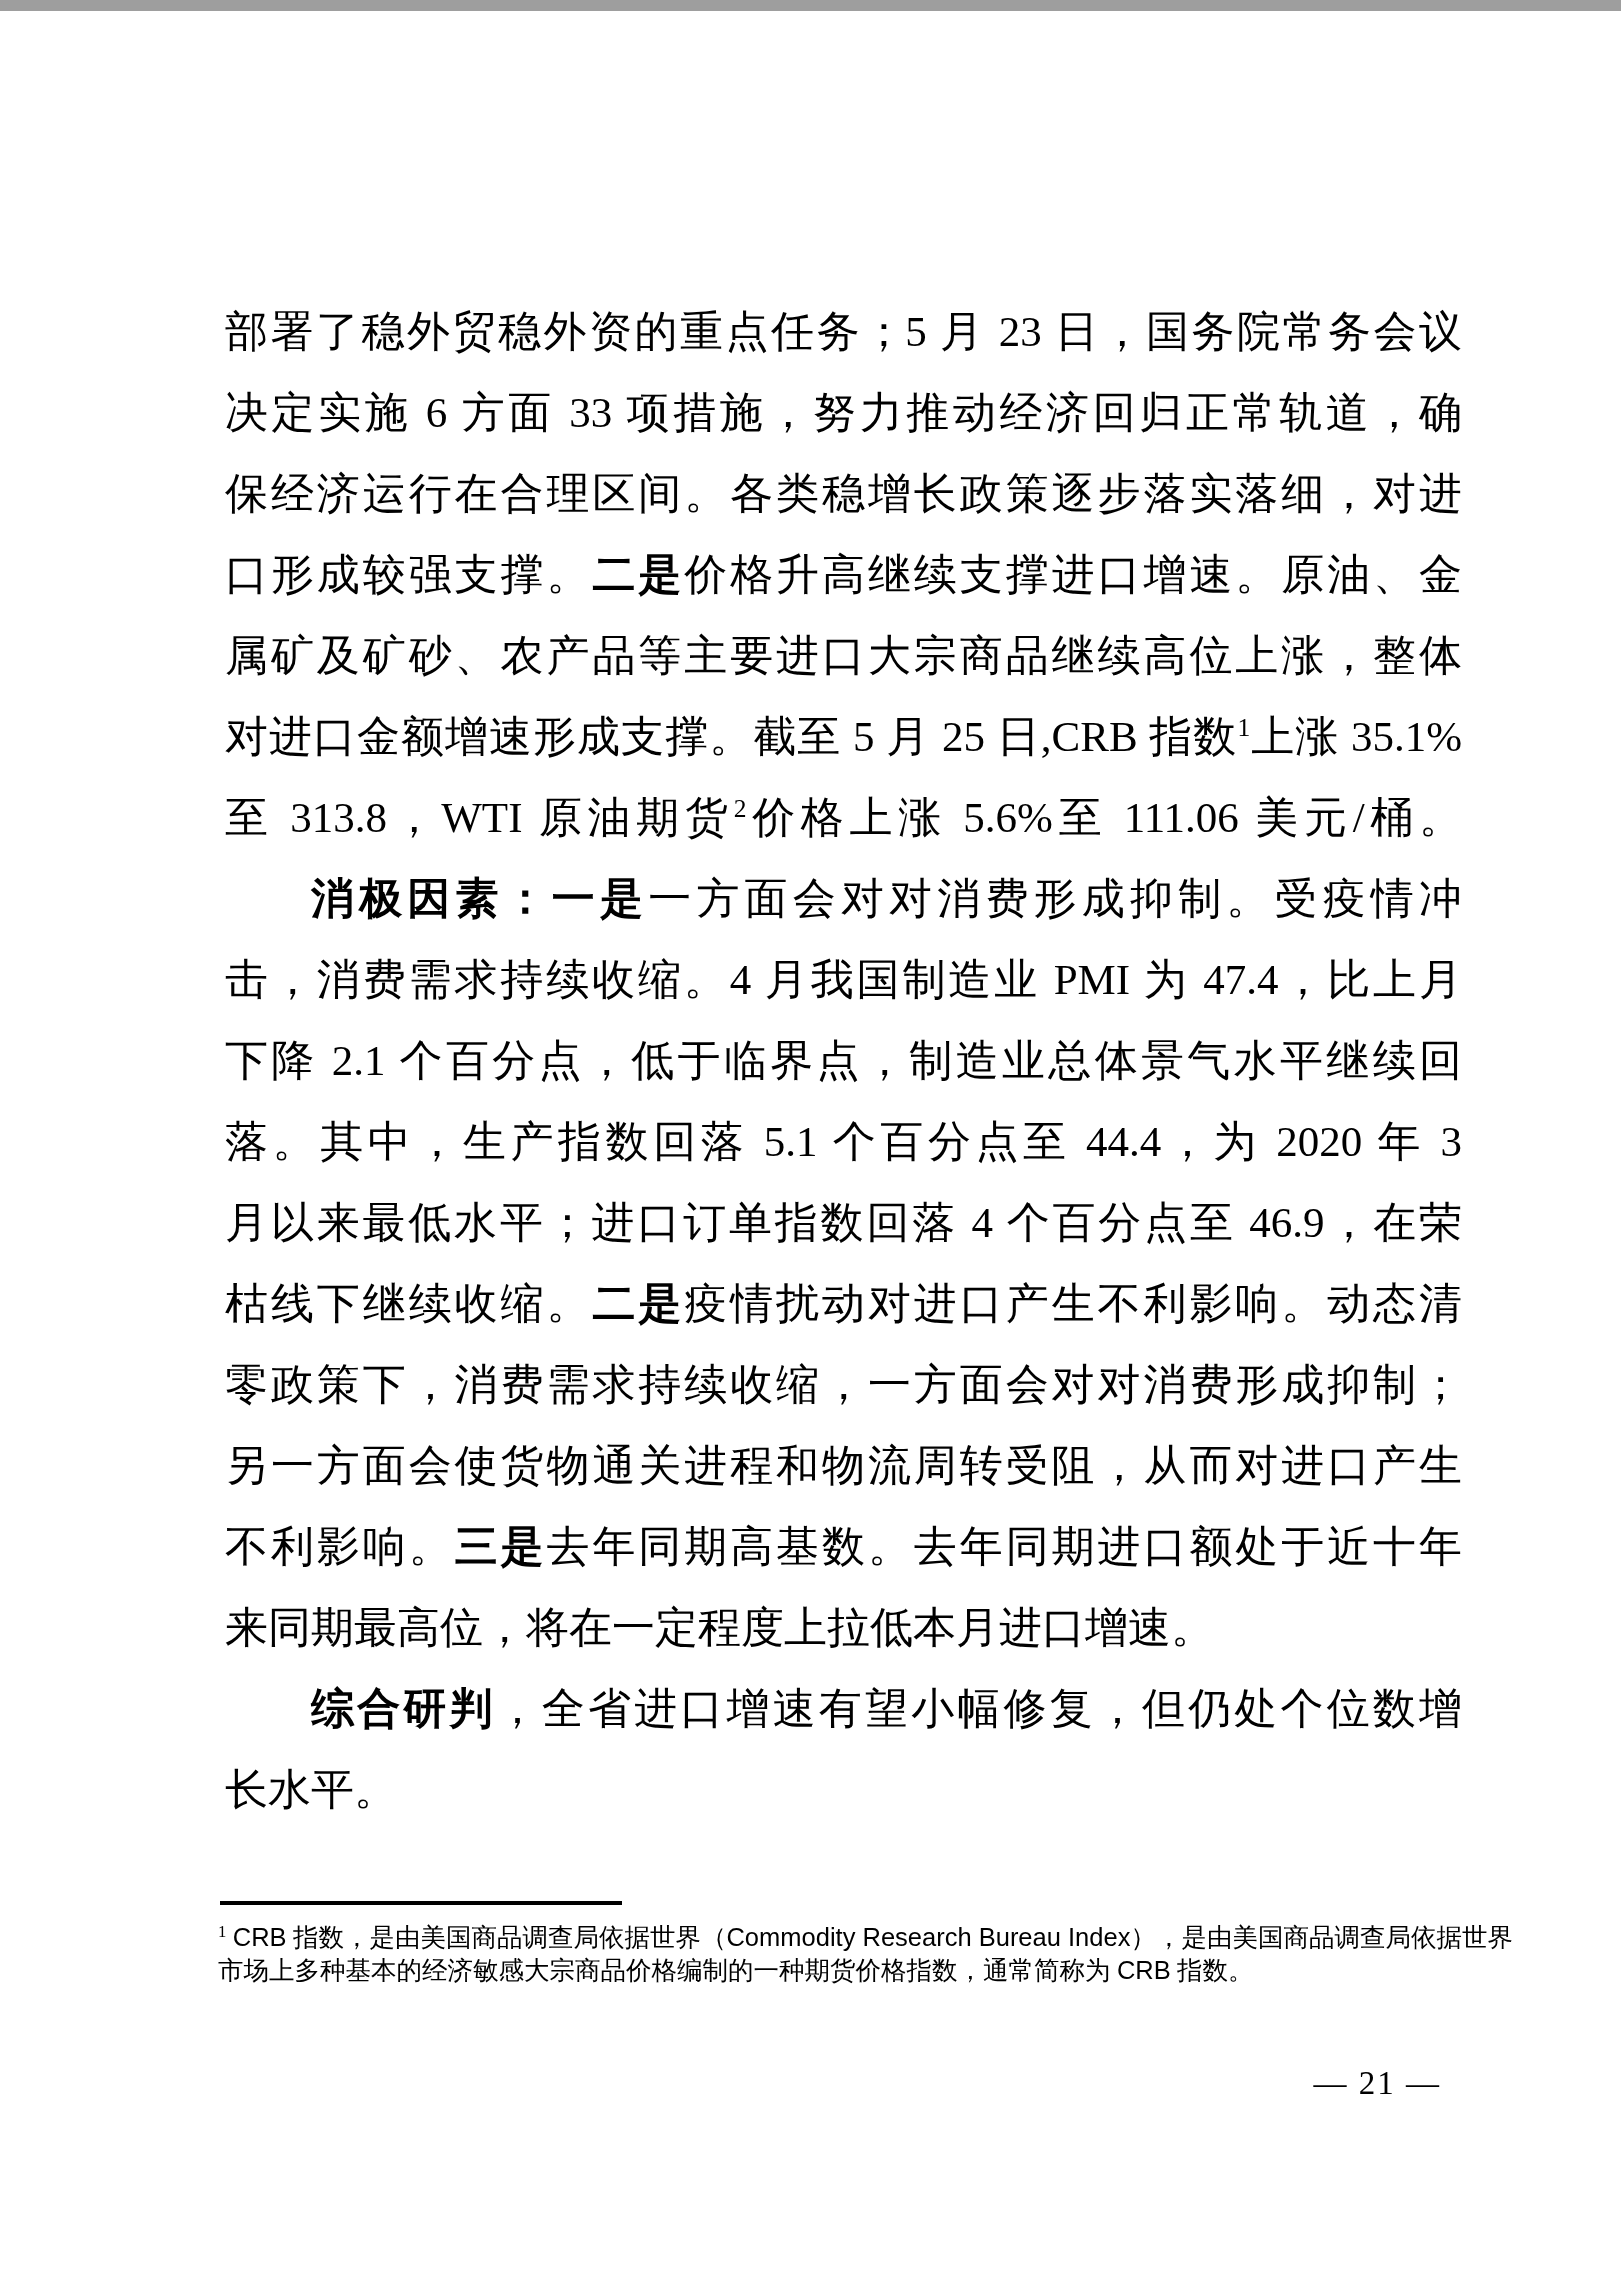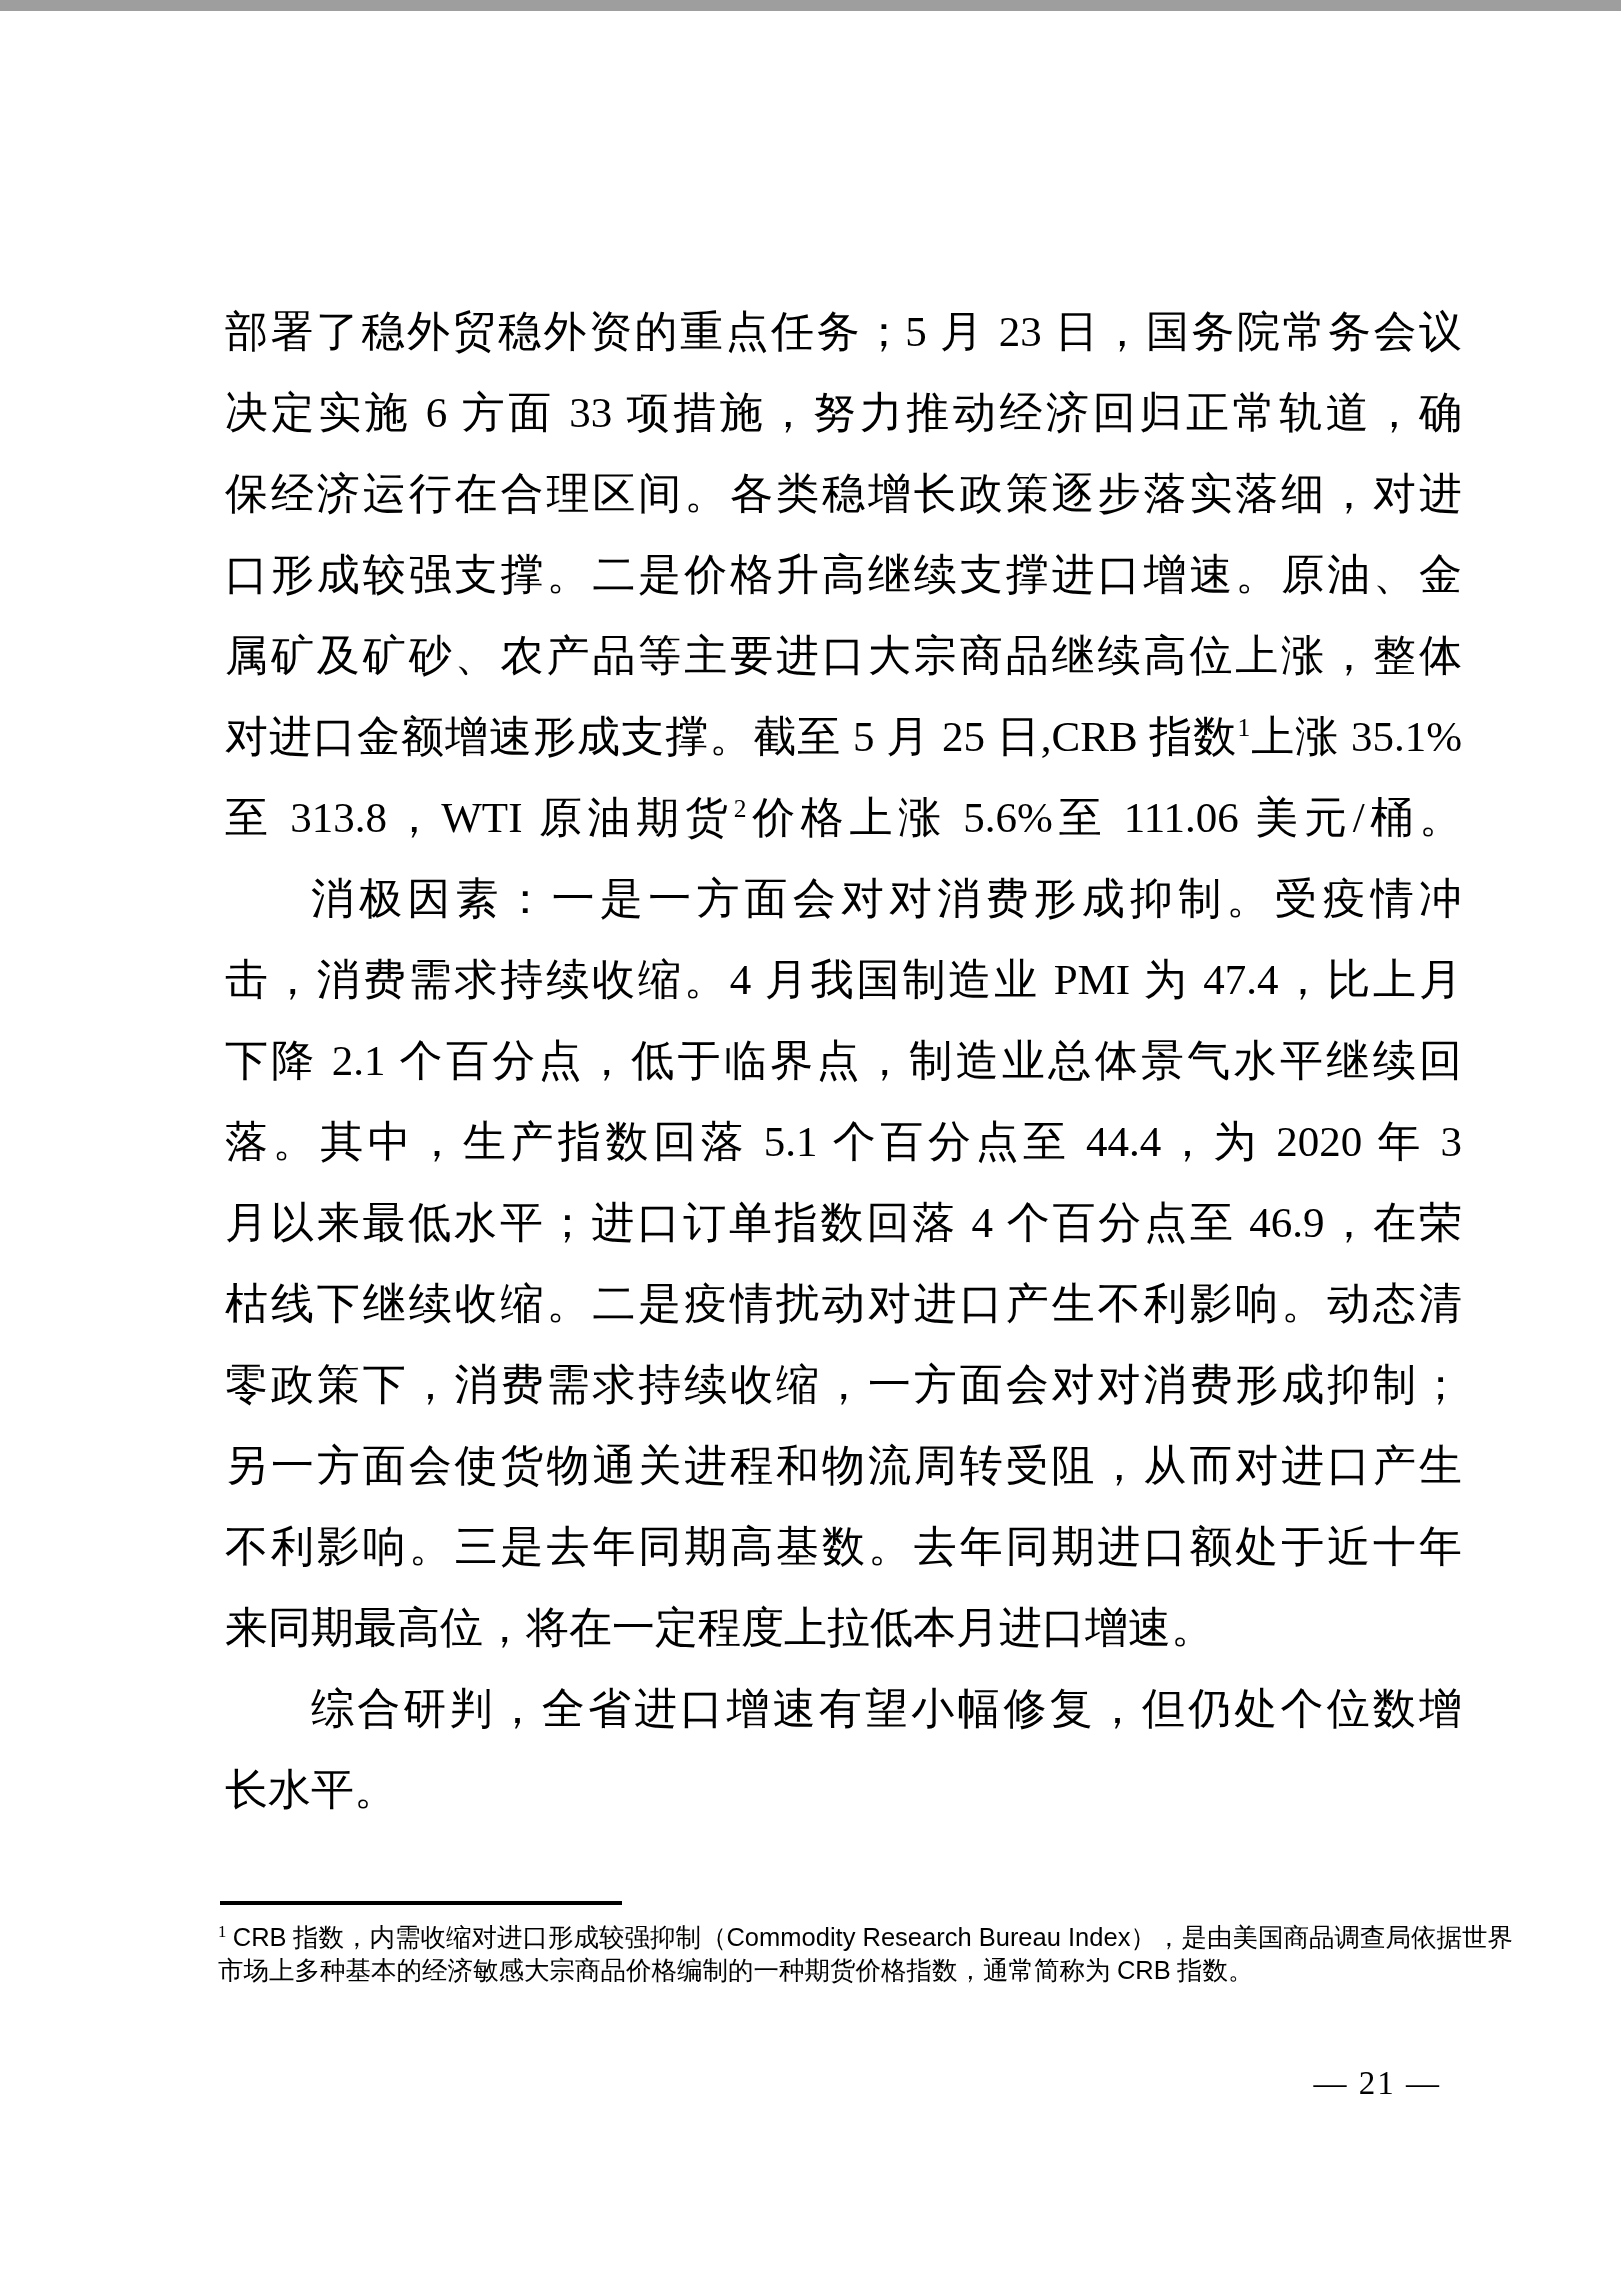--- a/index.html
+++ b/index.html
@@ -27,21 +27,21 @@
     text-align-last:justify;
     text-justify:inter-character;
     white-space:nowrap;
   }
   .line.last{
     text-align-last:left;
   }
   .line.indent{
     text-indent:86px;
   }
-  .bold{font-weight:normal;}
+  .bold{font-weight:bold;}
   .doc-body sup.fnref{
     font-size:25.5px;
     line-height:0;
     vertical-align:super;
   }
   
   .footnotes{
     position:absolute;
     left:218px;top:1890px;width:1188px;
     font-size:25.5px;
@@ -101,21 +101,21 @@
       <div class="para">
         <div class="line indent"><span class="bold">综合研判</span><span>，全省进口增速有望小幅修复，但仍处个位数增</span></div>
         <div class="line last"><span>长水平。</span></div>
       </div>
     </div>
 
   <div class="footnotes">
     <div class="fn-sep"></div>
     <div>
         <div>
-          <div class="fn-line"><sup class="fnref">1</sup><span> </span><span class="sans">CRB</span><span> 指数，内需收缩对进口形成较强抑制（</span><span class="sans">Commodity Research Bureau Index</span><span>），是由美国商品调查局依据世界</span></div>
+          <div class="fn-line"><sup class="fnref">1</sup><span> </span><span class="sans">CRB</span><span> 指数，是由美国商品调查局依据世界（</span><span class="sans">Commodity Research Bureau Index</span><span>），是由美国商品调查局依据世界</span></div>
           <div class="fn-line last"><span>市场上多种基本的经济敏感大宗商品价格编制的一种期货价格指数，通常简称为 </span><span class="sans">CRB</span><span> 指数。</span></div>
         </div>
       </div>
   </div>
 
   <div class="page-number">— 21 —</div>
 
 </div>
 
 

